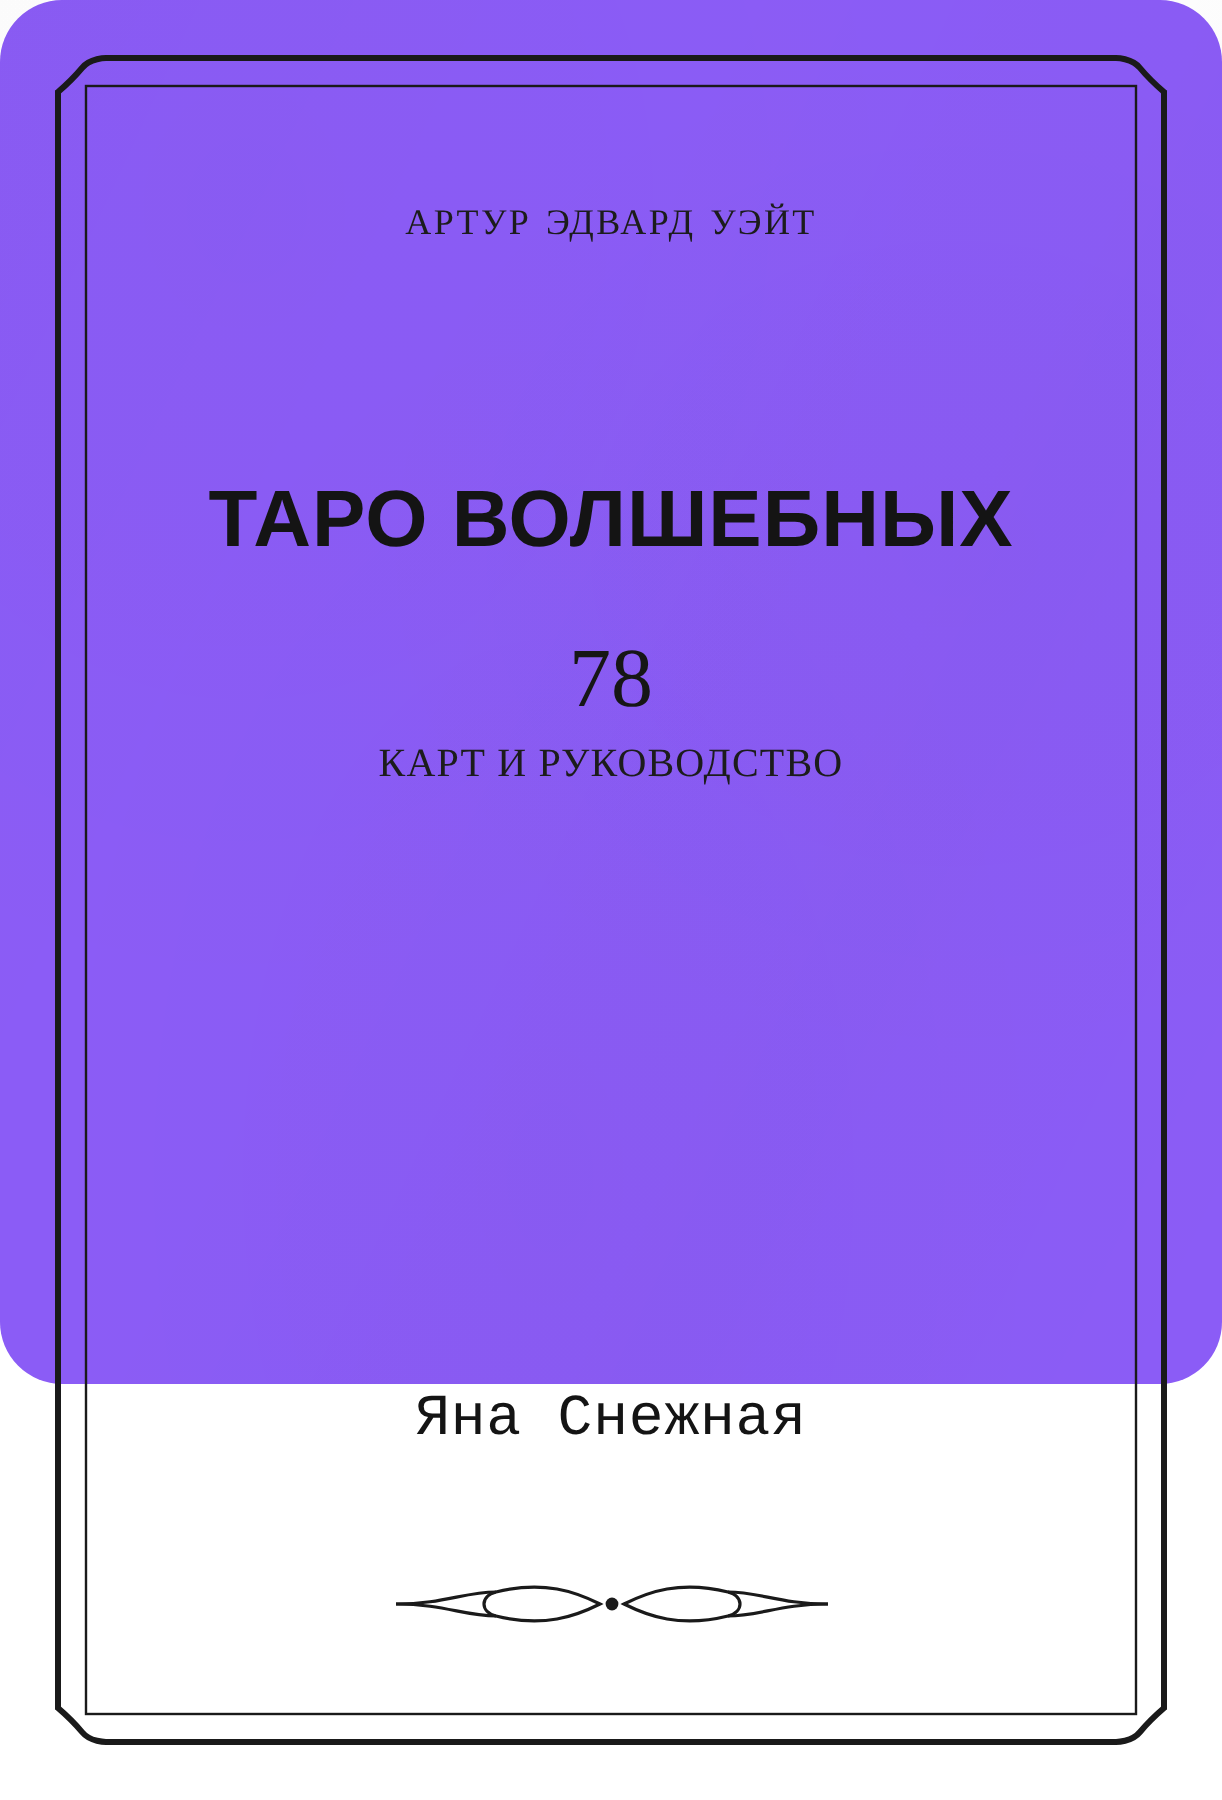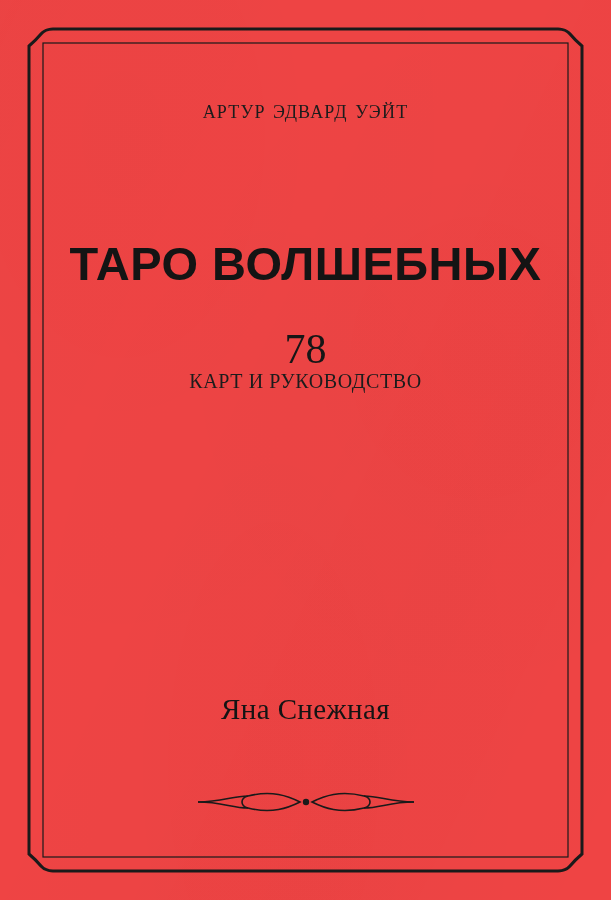--- a/index.html
+++ b/index.html
@@ -11,22 +11,23 @@
     width: 611px;
     height: 900px;
     font-family: "Liberation Serif", serif;
     color: #1a1a1a;
     overflow: hidden;
   }
 
   .page {
     position: relative;
     width: 611px;
-    height: 900px;
-    background: #ef4444;
+    height: 692px;
+    background: #8b5cf6;
+    border-radius: 31px;
   }
 
   
   .paper-texture {
     position: absolute;
     inset: 0;
     background:
       radial-gradient(ellipse at 20% 15%, rgba(0,0,0,0.012), rgba(0,0,0,0) 55%),
       radial-gradient(ellipse at 78% 40%, rgba(0,0,0,0.010), rgba(0,0,0,0) 50%),
       radial-gradient(ellipse at 45% 85%, rgba(0,0,0,0.013), rgba(0,0,0,0) 60%),
@@ -72,57 +73,58 @@
   }
 
   .title-block {
     margin-top: 113px;
     text-align: center;
     width: 100%;
   }
   .title-line {
     font-family: "Liberation Sans", sans-serif;
     font-weight: bold;
-    font-size: 47px;
+    font-size: 40px;
     line-height: 1.16;
     letter-spacing: 0.5px;
     color: #141414;
   }
 
   .count {
     margin-top: 36px;
     font-family: "Liberation Serif", serif;
     font-size: 42px;
     line-height: 1;
     color: #161616;
     text-align: right;
   }
 
   .subtitle {
+    margin-top: 10px;
     font-family: "Liberation Serif", serif;
     font-size: 20px;
     letter-spacing: 0.6px;
     color: #1c1c1c;
     text-transform: uppercase;
   }
 
   .spacer {
     flex: 1 1 auto;
   }
 
   .compiler-role {
     font-family: "Liberation Sans", sans-serif;
     font-size: 19px;
     letter-spacing: 1.6px;
     text-transform: uppercase;
     color: #171717;
   }
   .compiler-name {
     margin-top: 4px;
-    font-family: Liberation Serif, serif;
+    font-family: Liberation Mono, monospace;
     font-size: 29px;
     letter-spacing: 0.4px;
     color: #141414;
   }
 
   .ornament {
     margin-top: 56px;
     margin-bottom: 26px;
     width: 220px;
     height: 40px;

